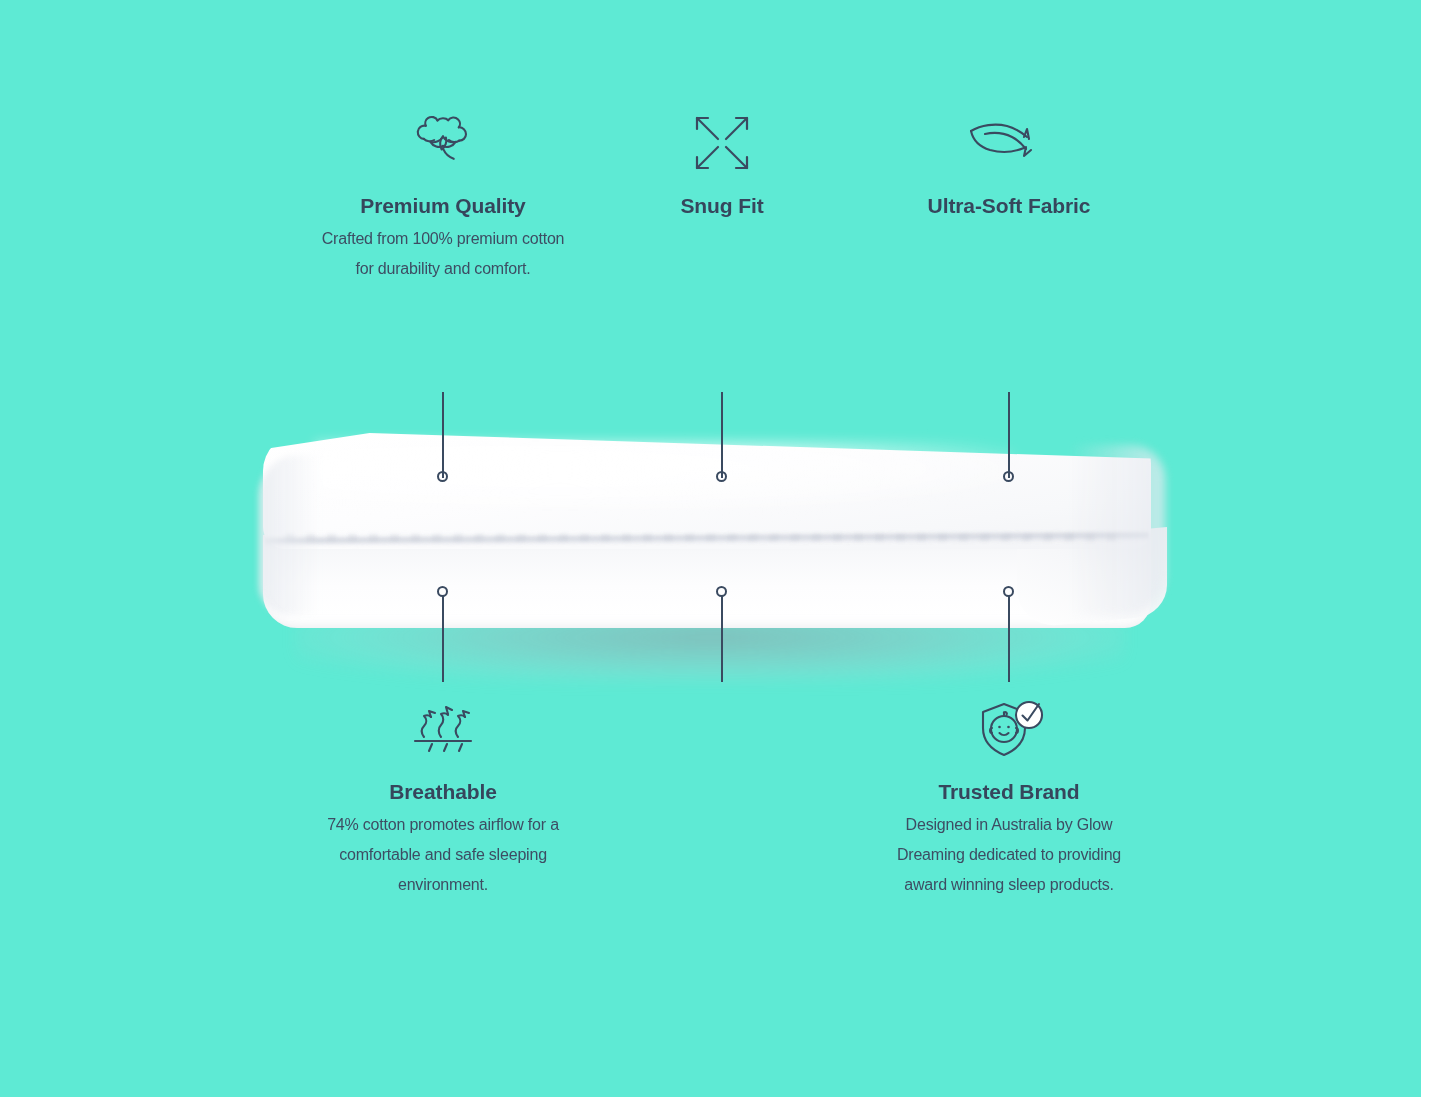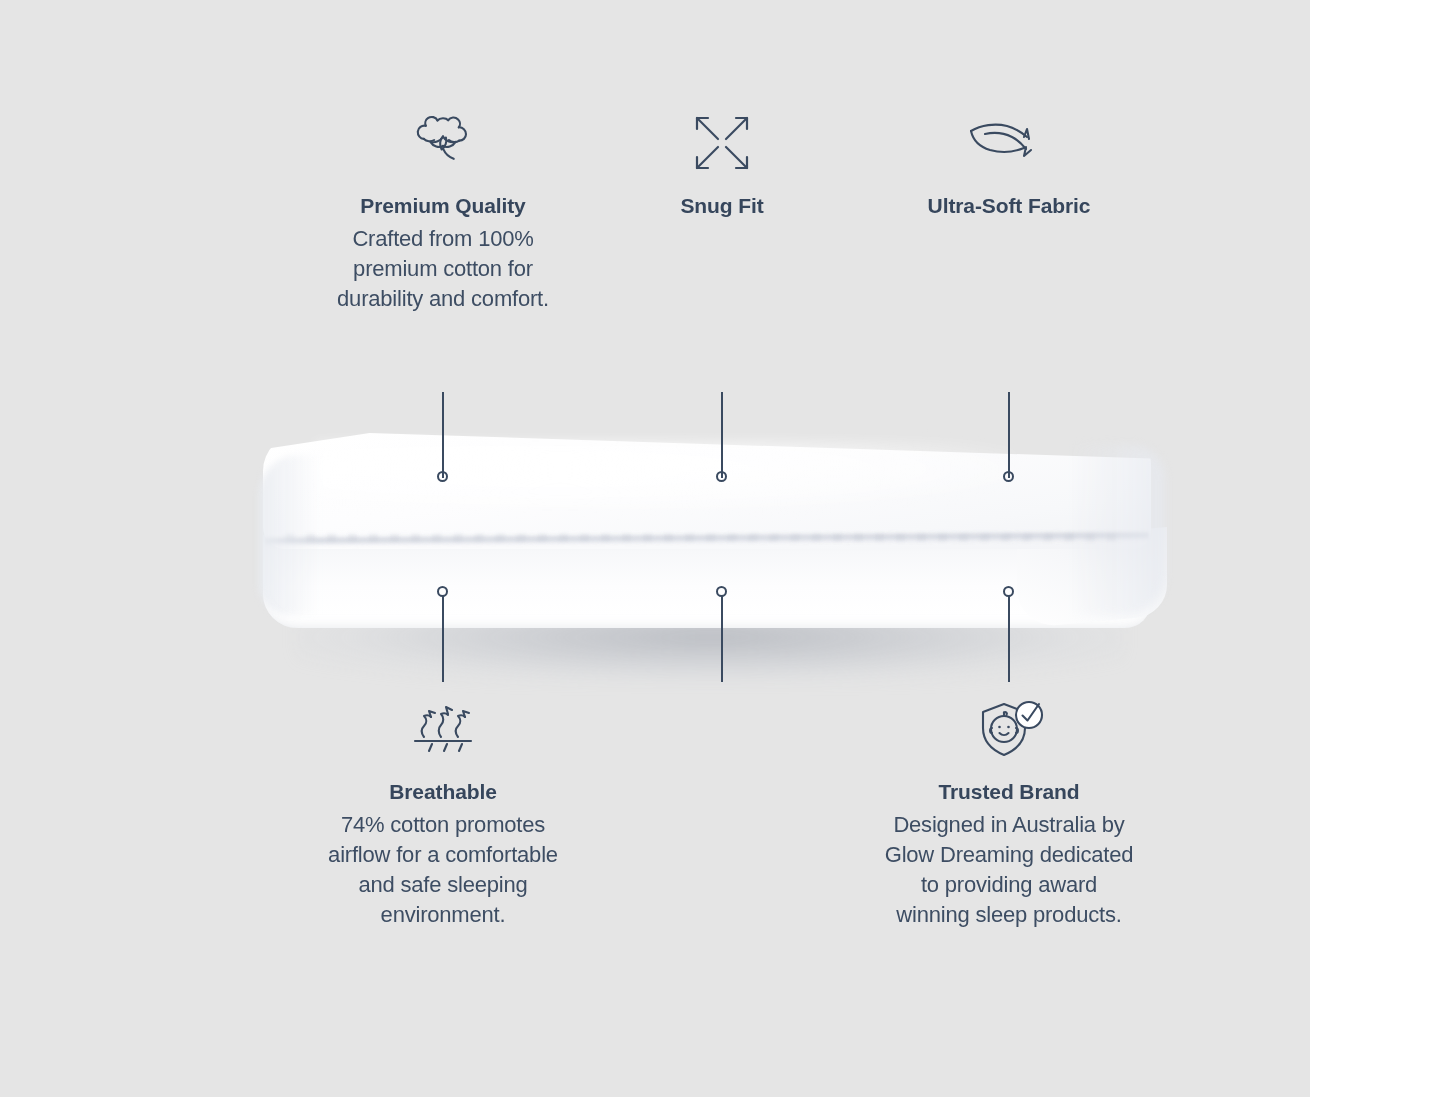--- a/index.html
+++ b/index.html
@@ -7,23 +7,23 @@
     padding: 0;
     background: #ffffff;
   }
   body {
     font-family: "Liberation Sans", sans-serif;
     -webkit-font-smoothing: antialiased;
   }
 
   #stage {
     position: relative;
-    width: 1310px;
+    width: 1421px;
     height: 1097px;
-    background: #e5e5e5;
+    background: #5eead4;
     overflow: hidden;
   }
 
   
   #product {
     position: absolute;
     left: 255px;
     top: 415px;
     width: 910px;
     height: 280px;
@@ -184,21 +184,21 @@
   }
   .feature-title {
     font-size: 21px;
     font-weight: bold;
     color: #36465c;
     letter-spacing: -0.1px;
     margin-bottom: 5px;
     line-height: 1.25;
   }
   .feature-body {
-    font-size: 22px;
+    font-size: 16px;
     font-weight: 400;
     color: #3d4d63;
     line-height: 30px;
     letter-spacing: -0.2px;
   }
   
   .feature.bottom .feature-icon { margin-bottom: 12px; }
 </style>
 </head>
 <body>

